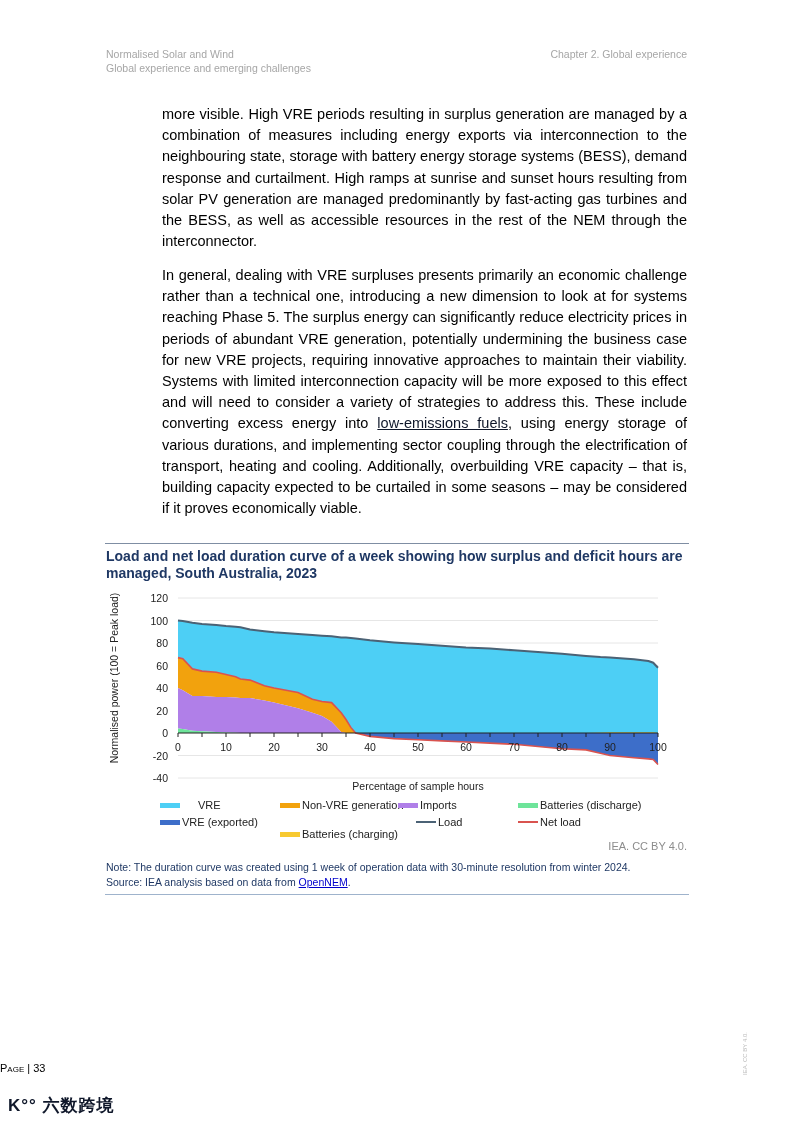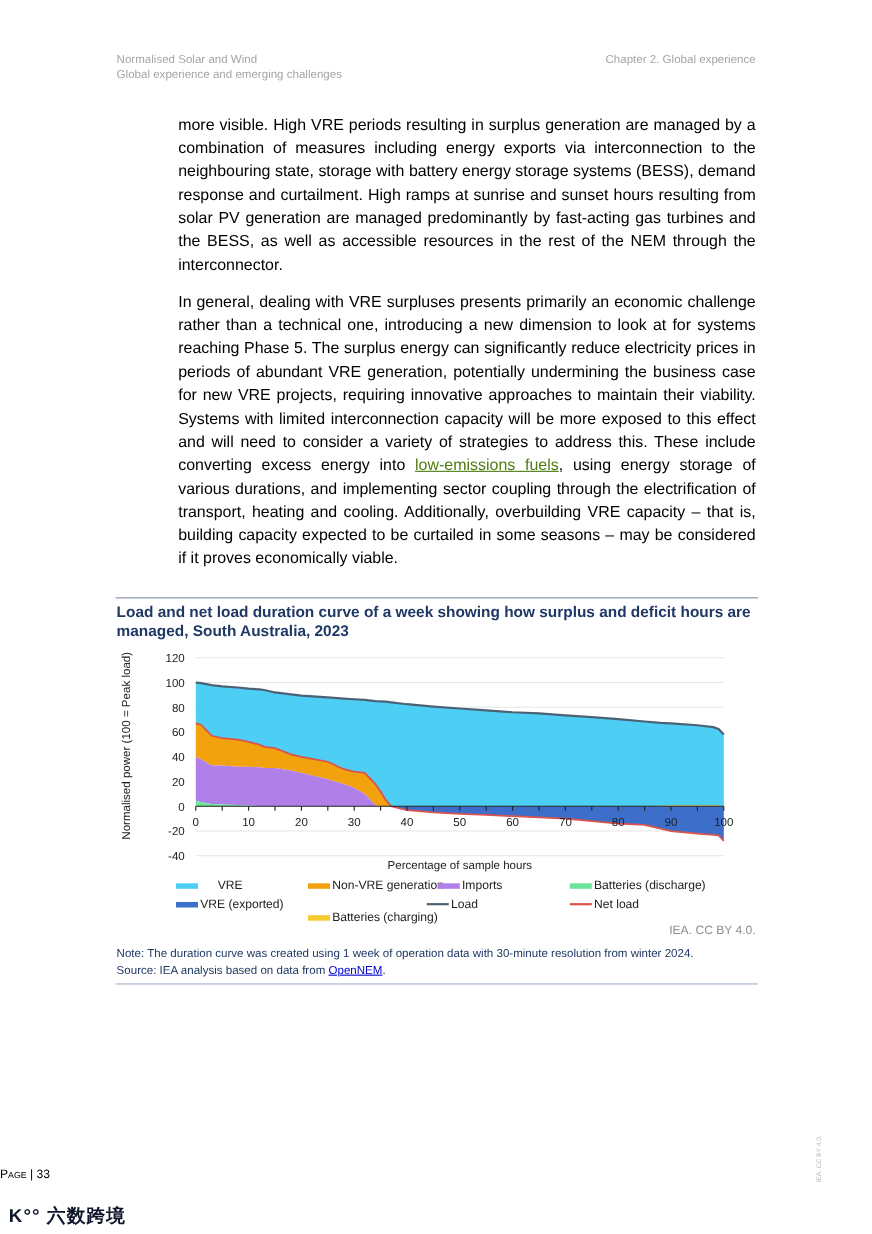--- a/index.html
+++ b/index.html
@@ -6,21 +6,21 @@
   body { width: 793px; height: 1122px; position: relative; overflow: hidden;
          font-family: "Liberation Sans", sans-serif; color: #000; }
   .hdr { position: absolute; top: 47px; font-size: 10.5px; color: #a6a6a6; line-height: 14px; }
   .hdr-left { left: 106px; }
   .hdr-right { right: 106px; text-align: right; }
   .body-text { position: absolute; left: 162px; width: 525px; font-size: 14.5px; line-height: 21.2px;
                text-align: justify; color: #000; }
   .p1 { top: 104px; }
   .p2 { top: 265px; }
   .body-text p { margin: 0; }
-  a.link { color: #4d7c0f; }
+  a.link { color: #0f172a; }
   .fig-rule-top { position: absolute; left: 105px; top: 543px; width: 584px; height: 1px; background: #7f8ea3; }
   .fig-title { position: absolute; left: 106px; top: 548px; width: 584px; font-size: 14px; font-weight: bold;
                color: #1f3864; line-height: 16.5px; }
   #chart { position: absolute; left: 100px; top: 588px; }
   .legend { position: absolute; left: 160px; top: 799px; width: 530px; font-size: 11px; color: #222; }
   .leg-item { position: absolute; display: flex; align-items: center; white-space: nowrap; }
   .leg-swatch { display: inline-block; width: 20px; height: 5px; margin-right: 2px; }
   .leg-line { display: inline-block; width: 20px; height: 2px; margin-right: 2px; }
   .credit { position: absolute; right: 106px; top: 840px; font-size: 11px; color: #8c8c8c; }
   .note { position: absolute; left: 106px; top: 860px; font-size: 10.5px; color: #1f3864; line-height: 15px; }
@@ -141,21 +141,21 @@
       <span>Batteries (discharge)</span>
     </div>
     <div class="leg-item" style="left: 0px; top: 17px;">
       <span class="leg-swatch" style="background: rgb(61, 110, 201);"></span>
       <span>VRE (exported)</span>
     </div>
     <div class="leg-item" style="left: 120px; top: 29px;">
       <span class="leg-swatch" style="background: rgb(247, 201, 48);"></span>
       <span>Batteries (charging)</span>
     </div>
-    <div class="leg-item" style="left: 228px; top: 17px;">
+    <div class="leg-item" style="left: 256px; top: 17px;">
       <span class="leg-line" style="background: rgb(75, 98, 117);"></span>
       <span>Load</span>
     </div>
     <div class="leg-item" style="left: 358px; top: 17px;">
       <span class="leg-line" style="background: rgb(217, 83, 79);"></span>
       <span>Net load</span>
     </div>
   </div>
 
 <div class="credit">IEA. CC BY 4.0.</div>

